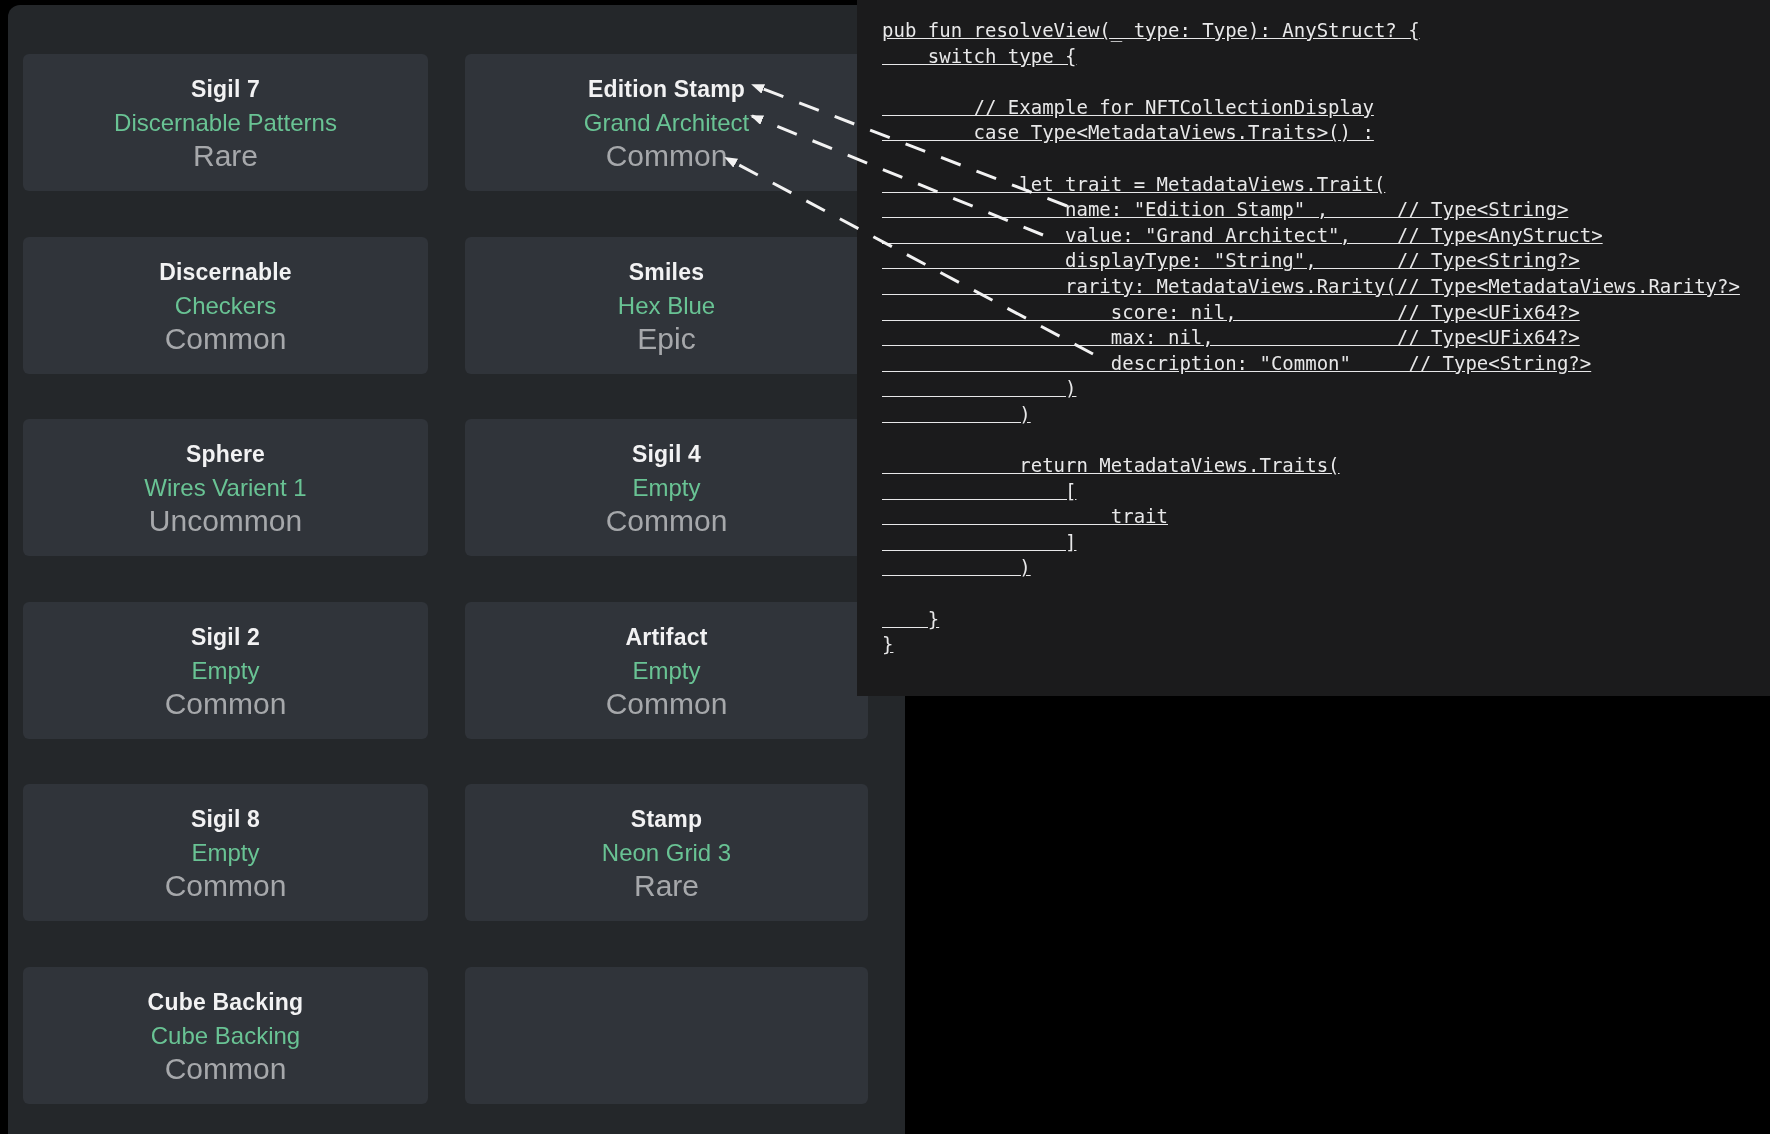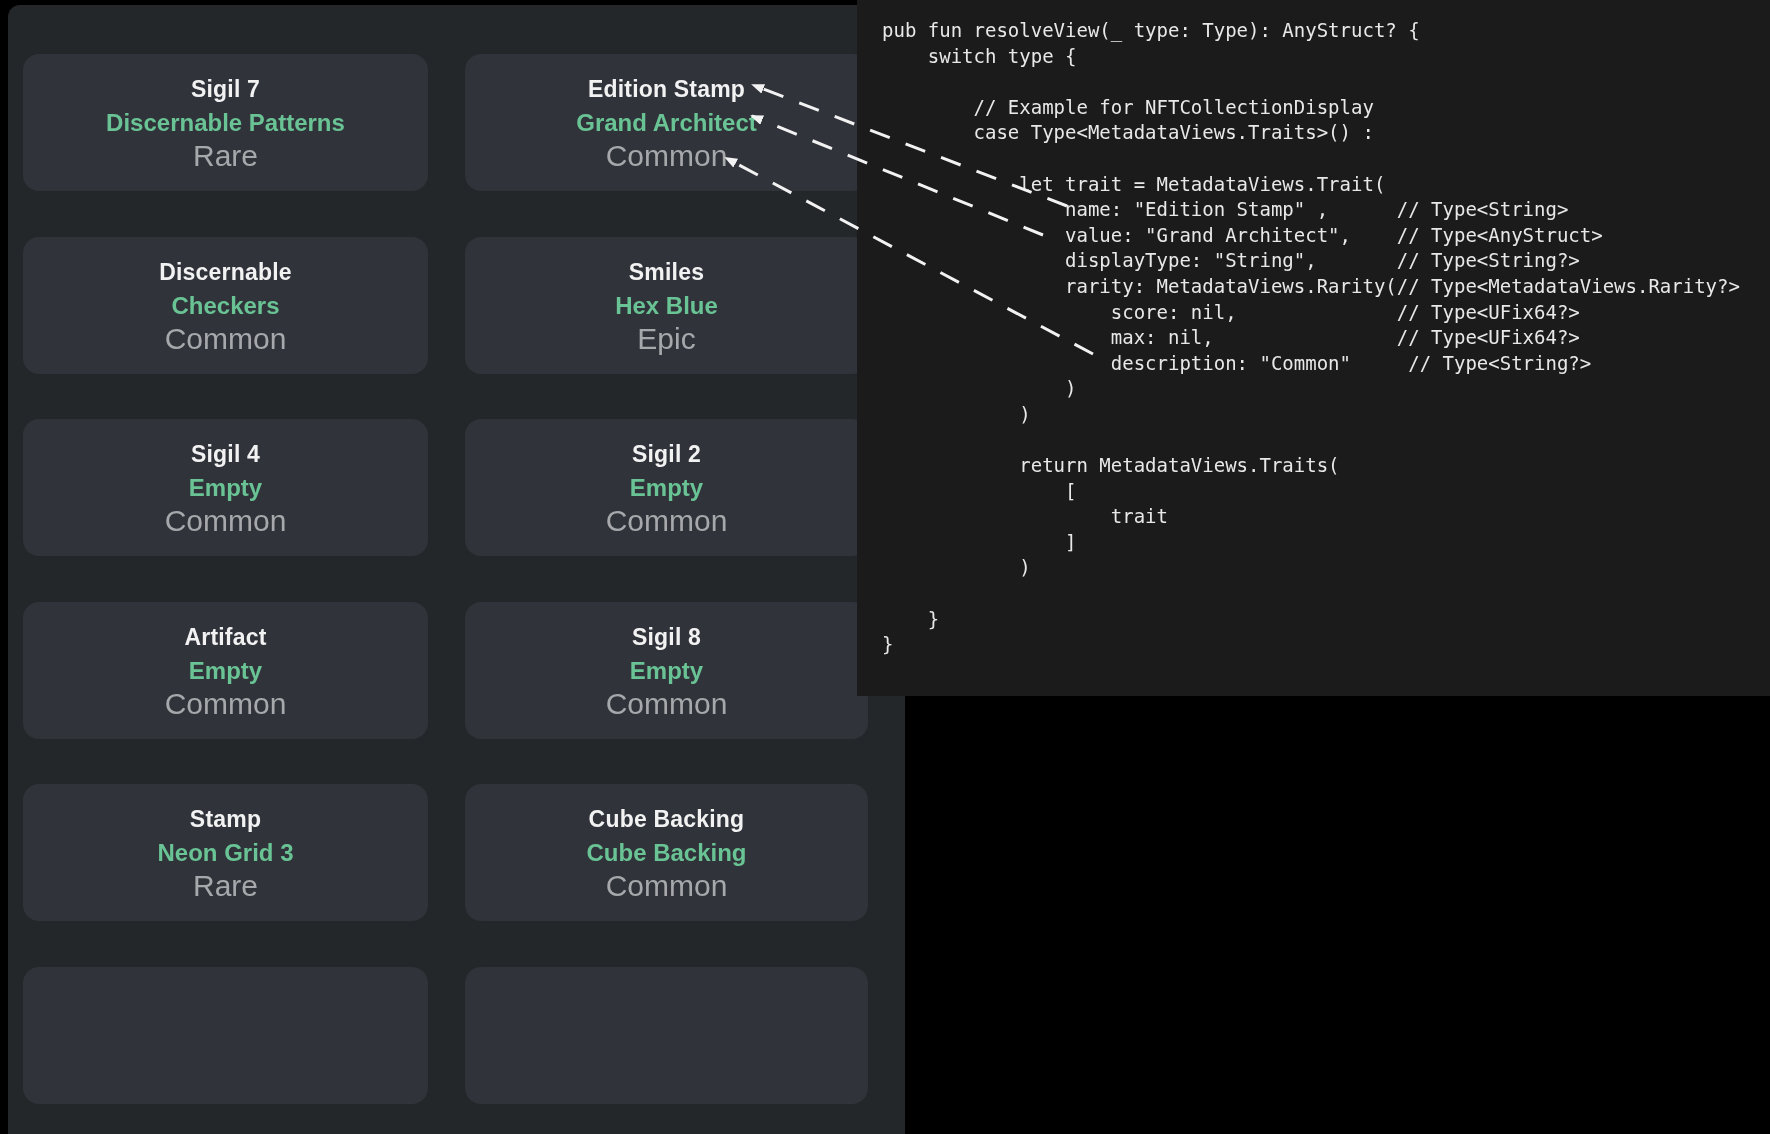--- a/index.html
+++ b/index.html
@@ -31,38 +31,38 @@
     left: 15px;
     top: 29px;
     display: grid;
     grid-template-columns: 405px 403px;
     column-gap: 37px;
     grid-auto-rows: 157px;
     row-gap: 25.5px;
   }
   .card {
     background: var(--card-bg, #30343a);
-    border-radius: 16px;
+    border-radius: 6px;
     display: flex;
     flex-direction: column;
     align-items: center;
     justify-content: center;
     text-align: center;
     margin-top: 20px;
   }
   .card .trait-name {
     font-size: 23px;
     font-weight: 700;
     line-height: 33px;
     color: var(--title-color, #f2f2f3);
     letter-spacing: 0.2px;
   }
   .card .trait-value {
     font-size: 24px;
-    font-weight: 700;
+    font-weight: 400;
     line-height: 33px;
     color: var(--value-color, #69c394);
   }
   .card .trait-rarity {
     font-size: 30px;
     font-weight: 400;
     line-height: 33px;
     color: var(--rarity-color, #a6a8ab);
   }
   .card.sliver {
@@ -80,20 +80,21 @@
     z-index: 2;
   }
   .code-panel pre {
     margin: 0;
     padding: 18px 0 0 25px;
     font-family: "DejaVu Sans Mono", monospace;
     font-size: 19px;
     line-height: 25.6px;
     color: var(--code-color, #e8e8e9);
     white-space: pre;
+    text-decoration: underline;
   }
 
   
   .arrow-overlay {
     position: absolute;
     left: 0;
     top: 0;
     width: 1770px;
     height: 1134px;
     z-index: 3;
@@ -128,20 +129,25 @@
     <div class="trait-value">Checkers</div>
     <div class="trait-rarity">Common</div>
   </div>
 
   <div class="card">
     <div class="trait-name">Smiles</div>
     <div class="trait-value">Hex Blue</div>
     <div class="trait-rarity">Epic</div>
   </div>
 
+  <div class="card">
+    <div class="trait-name">Sphere</div>
+    <div class="trait-value">Wires Varient 1</div>
+    <div class="trait-rarity">Uncommon</div>
+  </div>
 
   <div class="card">
     <div class="trait-name">Sigil 4</div>
     <div class="trait-value">Empty</div>
     <div class="trait-rarity">Common</div>
   </div>
 
   <div class="card">
     <div class="trait-name">Sigil 2</div>
     <div class="trait-value">Empty</div>

